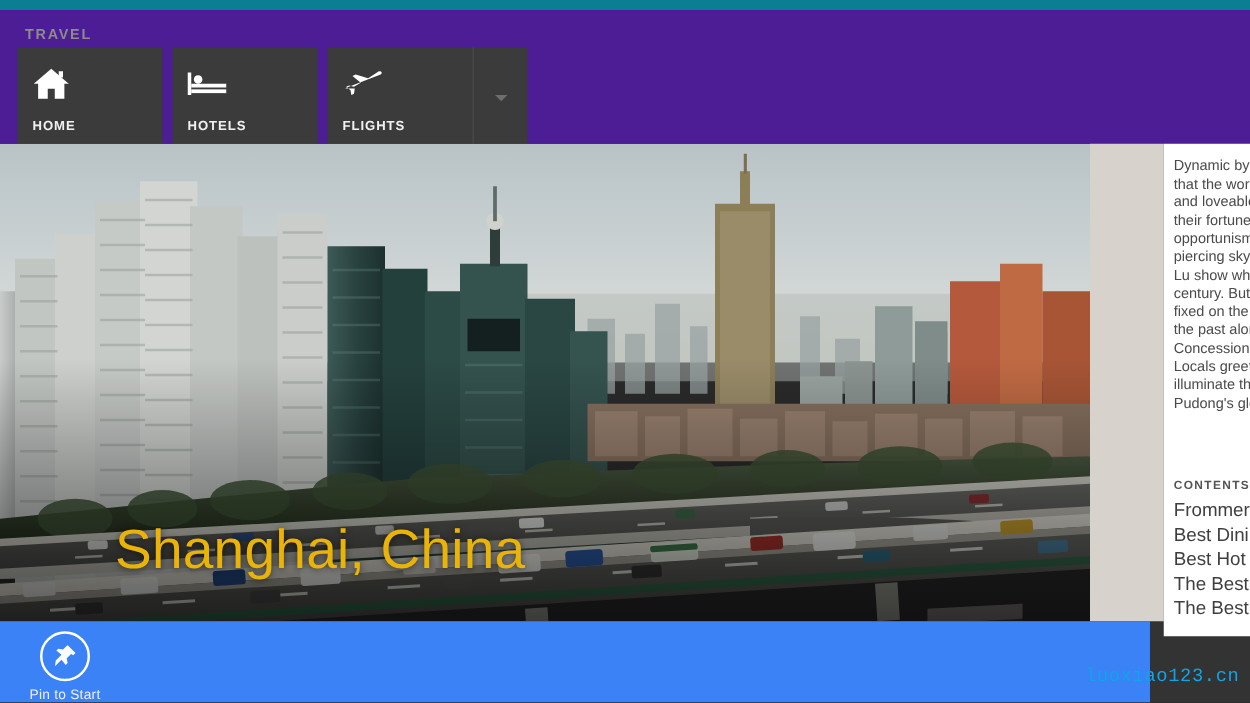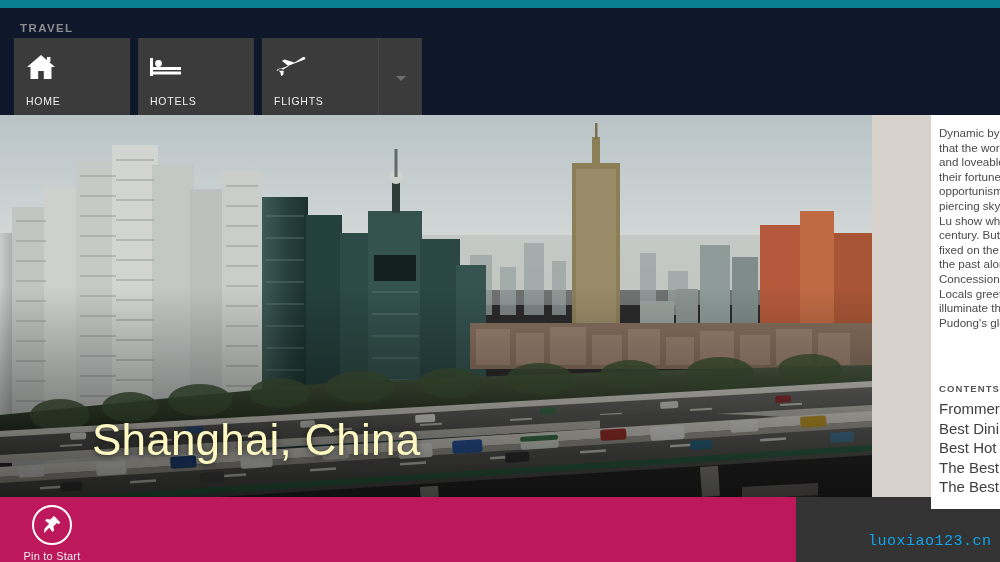--- a/index.html
+++ b/index.html
@@ -13,21 +13,21 @@
 
   
   .accent-bar {
     position:absolute; left:0; top:0; width:1000px; height:8px;
     background:#0a7e92;
   }
 
   
   .header {
     position:absolute; left:0; top:8px; width:1000px; height:107px;
-    background:#0f172a;
+    background:#4c1d95;
   }
   .brand {
     position:absolute; left:20px; top:14px;
     font-size:11.5px; letter-spacing:1.4px; font-weight:bold;
     color:#8c8c8c;
   }
   .navbar {
     position:absolute; left:14px; top:30px;
     display:flex; align-items:flex-start;
   }
@@ -39,21 +39,21 @@
   .tile-main {
     position:relative; width:116px; height:80px;
     padding:12px 0 0 12px;
   }
   .tile-icon {
     height:34px; display:flex; align-items:center;
   }
   .tile-icon svg { display:block; fill:#ffffff; }
   .tile-label {
     position:absolute; left:12px; bottom:11px;
-    font-size:10.5px; font-weight:normal; letter-spacing:0.75px;
+    font-size:10.5px; font-weight:bold; letter-spacing:0.75px;
     color:#f0f0f0; white-space:nowrap;
   }
   .tile-drop {
     width:44px; height:80px; position:relative;
     border-left:1px solid #4a4a4a;
   }
   .tile-drop .chev {
     position:absolute; left:50%; top:50%;
     margin-left:-5px; margin-top:-2px;
     width:0; height:0;
@@ -71,21 +71,21 @@
   .sky {
     position:absolute; left:0; top:0; width:872px; height:175px;
     background:linear-gradient(180deg,#b9c3c6 0%,#c6ced0 38%,#d2d7d6 68%,#cfd2cb 100%);
   }
   .hero-vignette {
     position:absolute; inset:0;
     background:linear-gradient(180deg, rgba(0,0,0,0) 45%, rgba(0,0,0,.45) 85%, rgba(0,0,0,.62) 100%);
   }
   .hero-title {
     position:absolute; left:92px; bottom:32px;
-    font-size:44px; font-weight:300; color:#fef9c3;
+    font-size:44px; font-weight:300; color:#eab308;
     letter-spacing:0.2px;
     text-shadow:0 1px 6px rgba(0,0,0,.55);
   }
 
   
   .gap-col {
     position:absolute; left:872px; top:115px; width:59px; height:382px;
     background:#d8d2cc;
   }
   .read-panel {
@@ -106,22 +106,22 @@
     font-size:9.5px; font-weight:bold; letter-spacing:1.1px;
     color:#555555; margin-bottom:5px;
   }
   .contents-item {
     font-size:15px; line-height:19.5px; color:#3f3f3f;
     white-space:nowrap; cursor:pointer;
   }
 
   
   .appbar {
-    position:absolute; left:0; top:497px; width:796px; height:65px;
-    background:#be185d;
+    position:absolute; left:0; top:497px; width:920px; height:65px;
+    background:#3b82f6;
   }
   .pin-btn {
     position:absolute; left:14px; top:8px; width:76px;
     text-align:center; cursor:pointer;
   }
   .pin-circle {
     width:40px; height:40px; margin:0 auto;
     border:2px solid #ffffff; border-radius:50%;
     display:flex; align-items:center; justify-content:center;
   }

